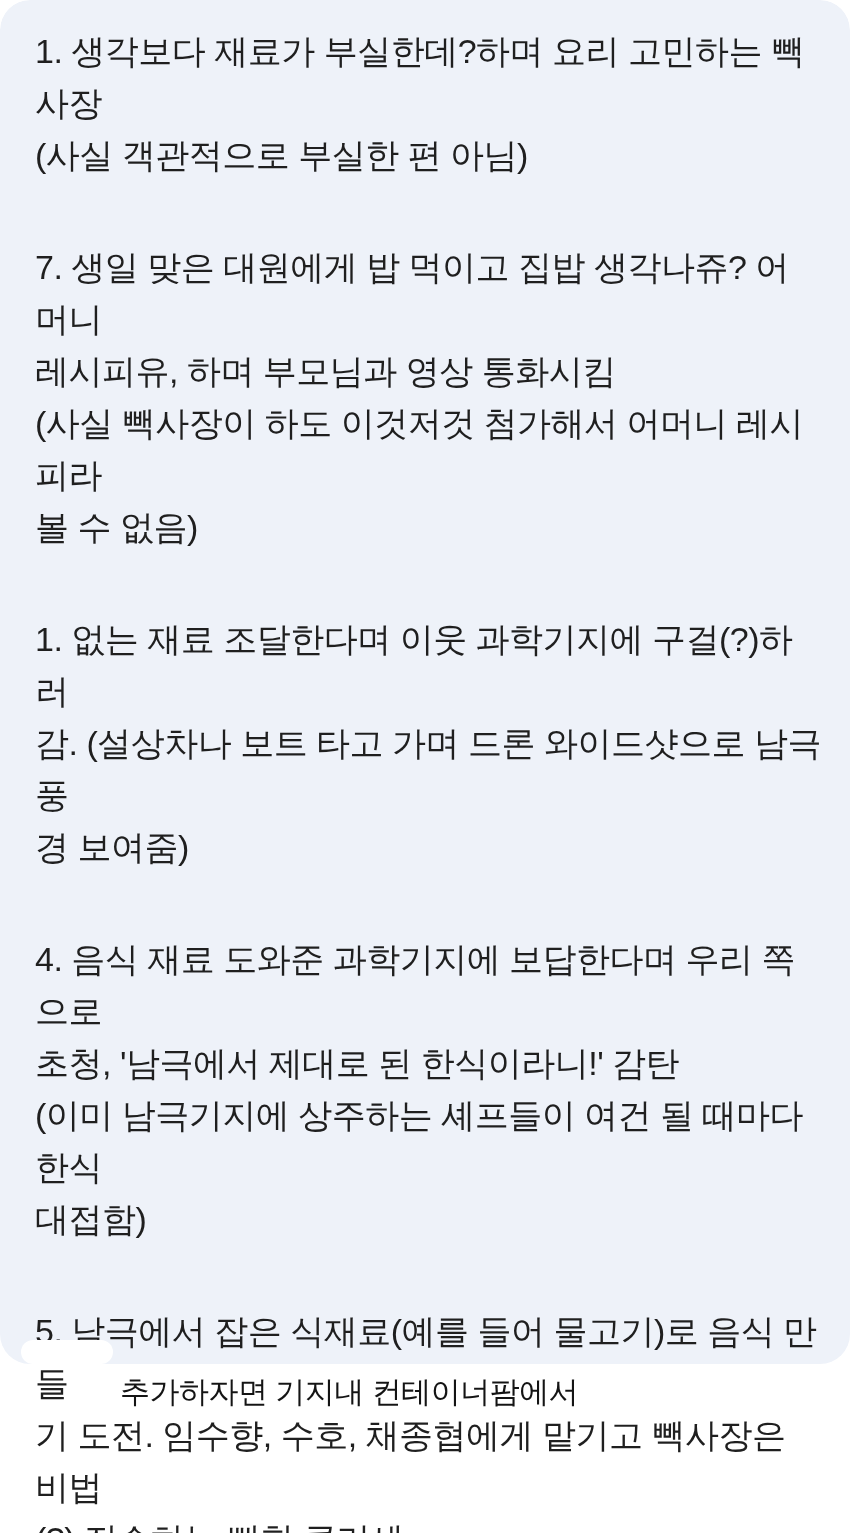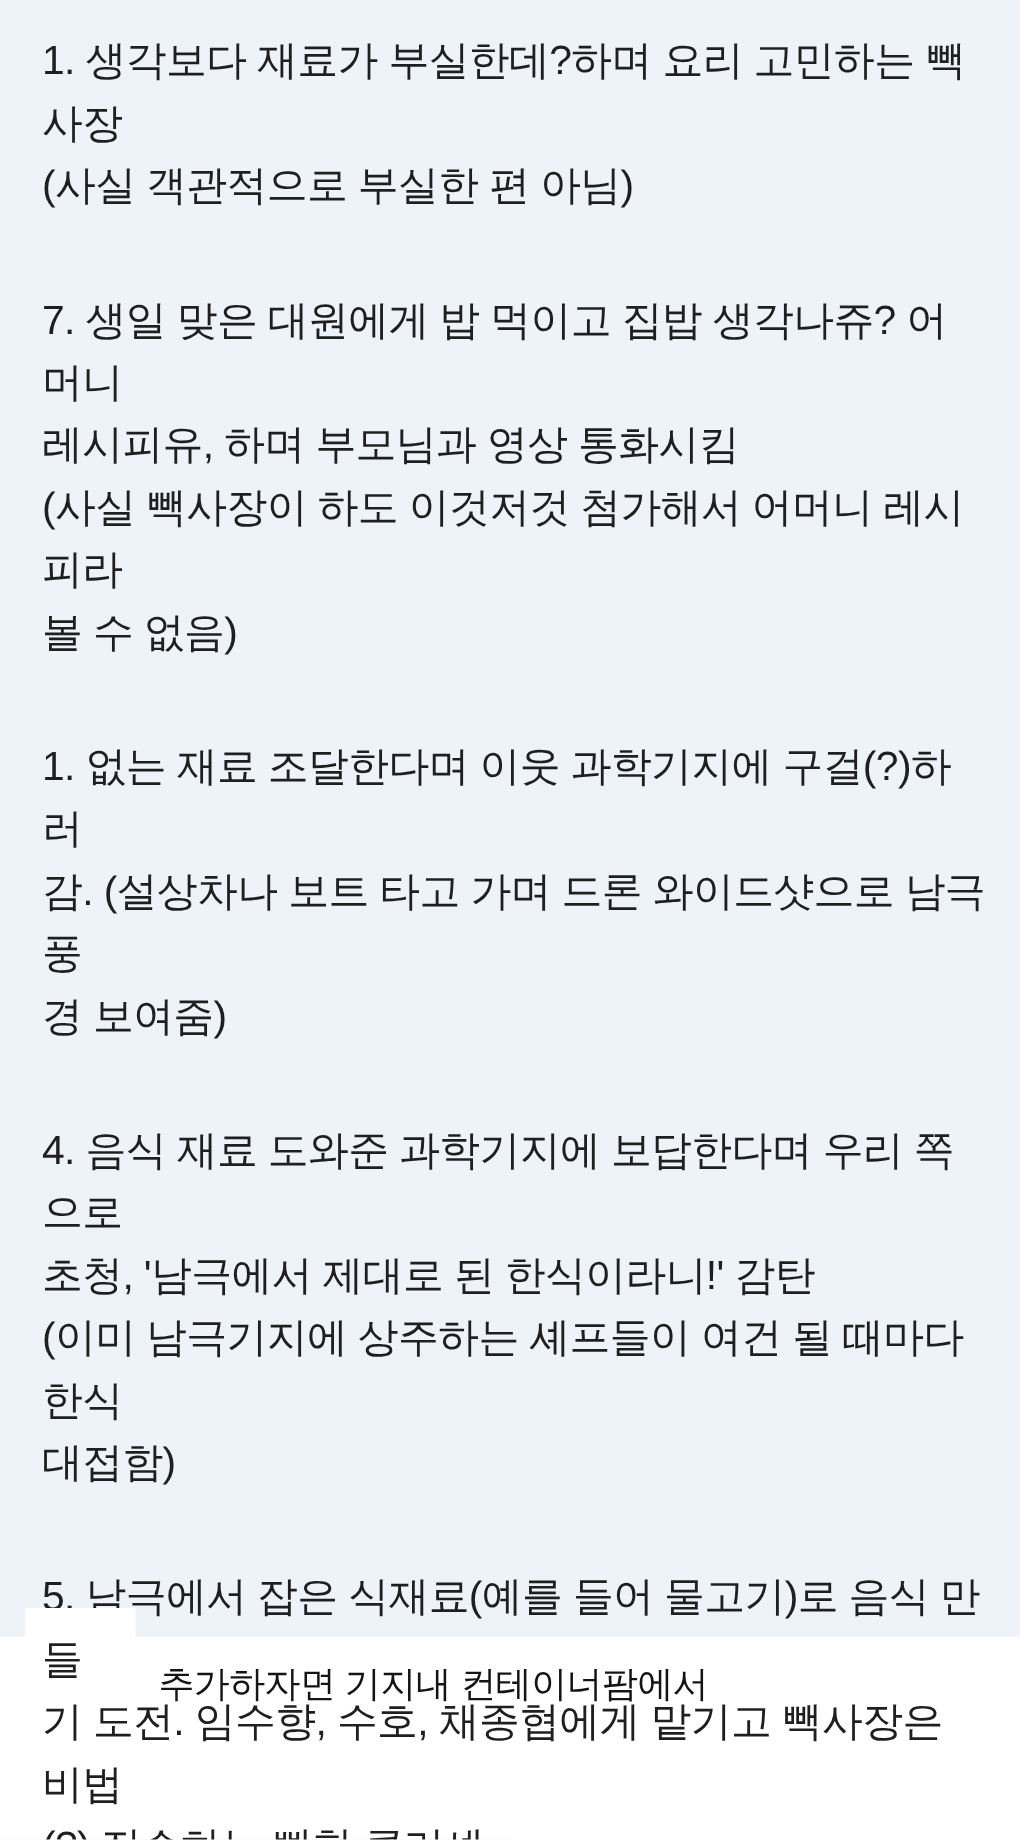--- a/index.html
+++ b/index.html
@@ -5,21 +5,21 @@
   :root{
     --post-bg:#eef2f9;
     --text-dark:#1f1f1f;
     --author-gray:#9b9b9b;
     --author-site-gray:#858585;
     --sep-gray:#c2c6cc;
     --vote-count-red:#ee6a6e;
     --vote-icon-blue:#8ca6d0;
     --vote-icon-fill:#7090c8;
   }
-  *{box-sizing:border-box;}
+  *{box-sizing:border-box;border-radius:30px;}
   html,body{margin:0;padding:0;}
   body{
     width:850px;height:1533px;overflow:hidden;background:#ffffff;
     font-family:"Liberation Sans","DejaVu Sans",sans-serif;
   }
   .page{width:850px;height:1533px;position:relative;}
 
   
   .post-panel{
     width:850px;height:1364px;
@@ -41,21 +41,21 @@
     position:absolute;left:21px;top:1340px;width:92px;height:24px;
     background:#ffffff;
   }
 
   
   .comment-area{
     width:850px;height:169px;background:#ffffff;
     padding:3px 30px 0 120px;
   }
   .comment-line{
-    margin:12px;font-size:30px;line-height:50px;
+    margin:0;font-size:30px;line-height:50px;
     letter-spacing:-0.5px;color:#141414;
   }
 </style>
 </head>
 <body>
 
 <div class="page">
 
   <div class="post-panel">
 

